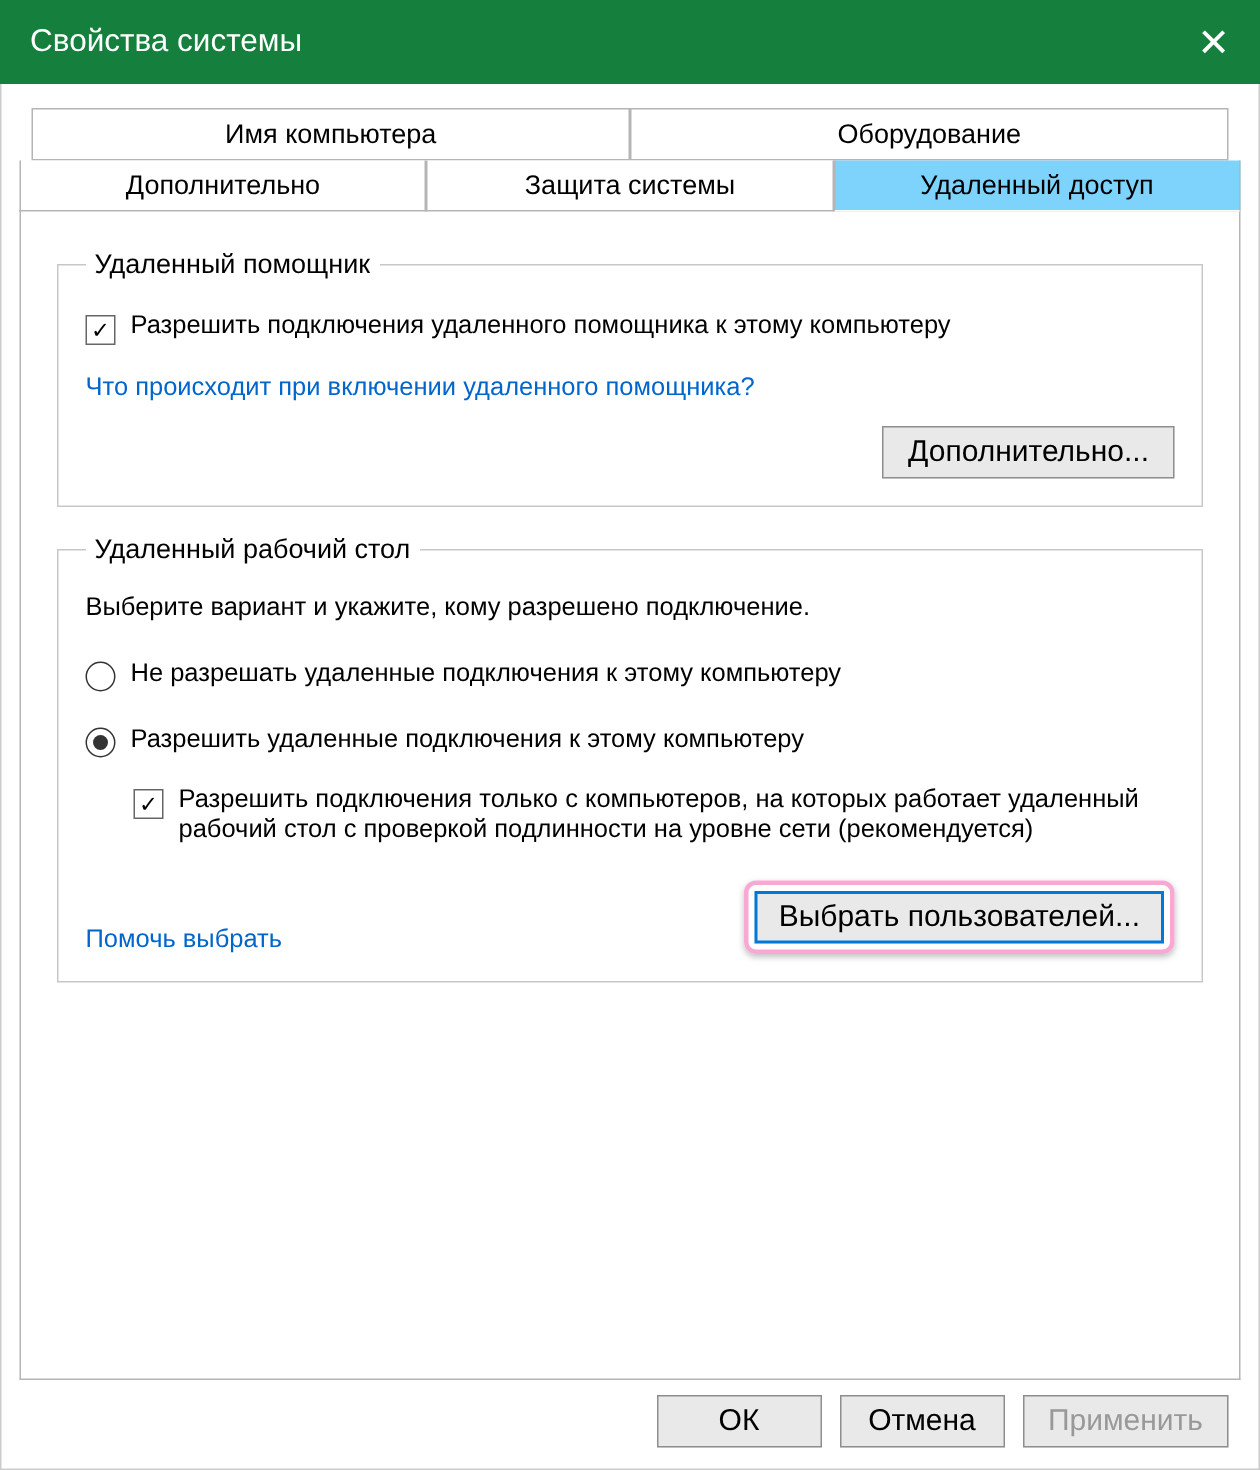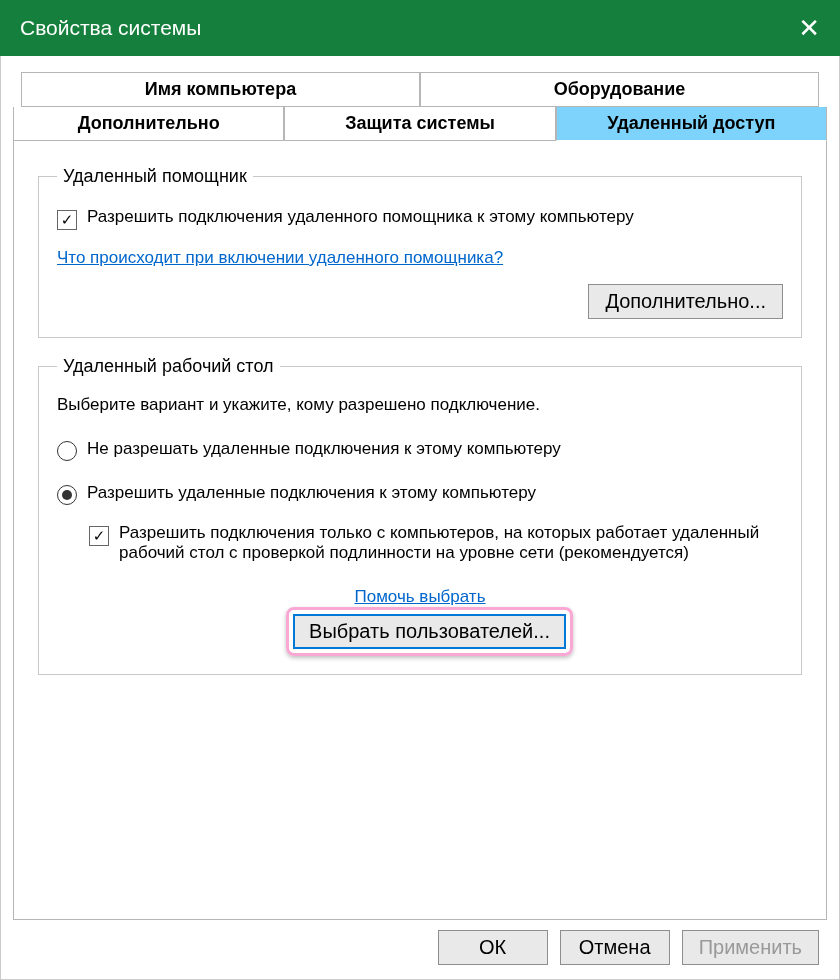--- a/index.html
+++ b/index.html
@@ -49,21 +49,20 @@
     }
     .tab {
       border: 1px solid #b5b5b5;
       background: #fff;
       text-align: center;
       padding: 6px 8px;
       font-size: 18px;
       cursor: pointer;
       white-space: nowrap;
       position: relative;
-      font-weight: bold;
     }
     .tab-row:first-child {
       margin-left: 8px;
       margin-right: 8px;
     }
     .tab-row.row2 .tab {
       flex: 1;
       border-top: none;
     }
     .tab.active {
@@ -124,21 +123,20 @@
     .radio.checked::after {
       content: '';
       width: 10px;
       height: 10px;
       background: #333;
       border-radius: 50%;
       display: block;
     }
     .link {
       color: #0066cc;
-      text-decoration: underline;
       cursor: pointer;
       display: inline-block;
     }
     .btn {
       border: 1px solid #8e8e8e;
       background: #e9e9e9;
       padding: 5px 16px;
       font-size: 20px;
       cursor: pointer;
       font-family: inherit;
@@ -154,24 +152,23 @@
     }
     .remote-desktop-text {
       margin: 4px 0 24px 0;
     }
     .nested-cb {
       margin-left: 32px;
       margin-top: 18px;
     }
     .bottom-row {
       display: flex;
-      align-items: center;
+      align-items: flex-end;
       justify-content: space-between;
       margin-top: 24px;
-      flex-direction: column;
     }
     .highlight-btn-wrap {
       border: 3px solid #f9a8d4;
       border-radius: 8px;
       padding: 4px;
       box-shadow: 0 2px 4px rgba(0,0,0,0.25);
       display: inline-block;
       margin-left: 19px;
     }
     .highlight-btn-wrap .btn {

